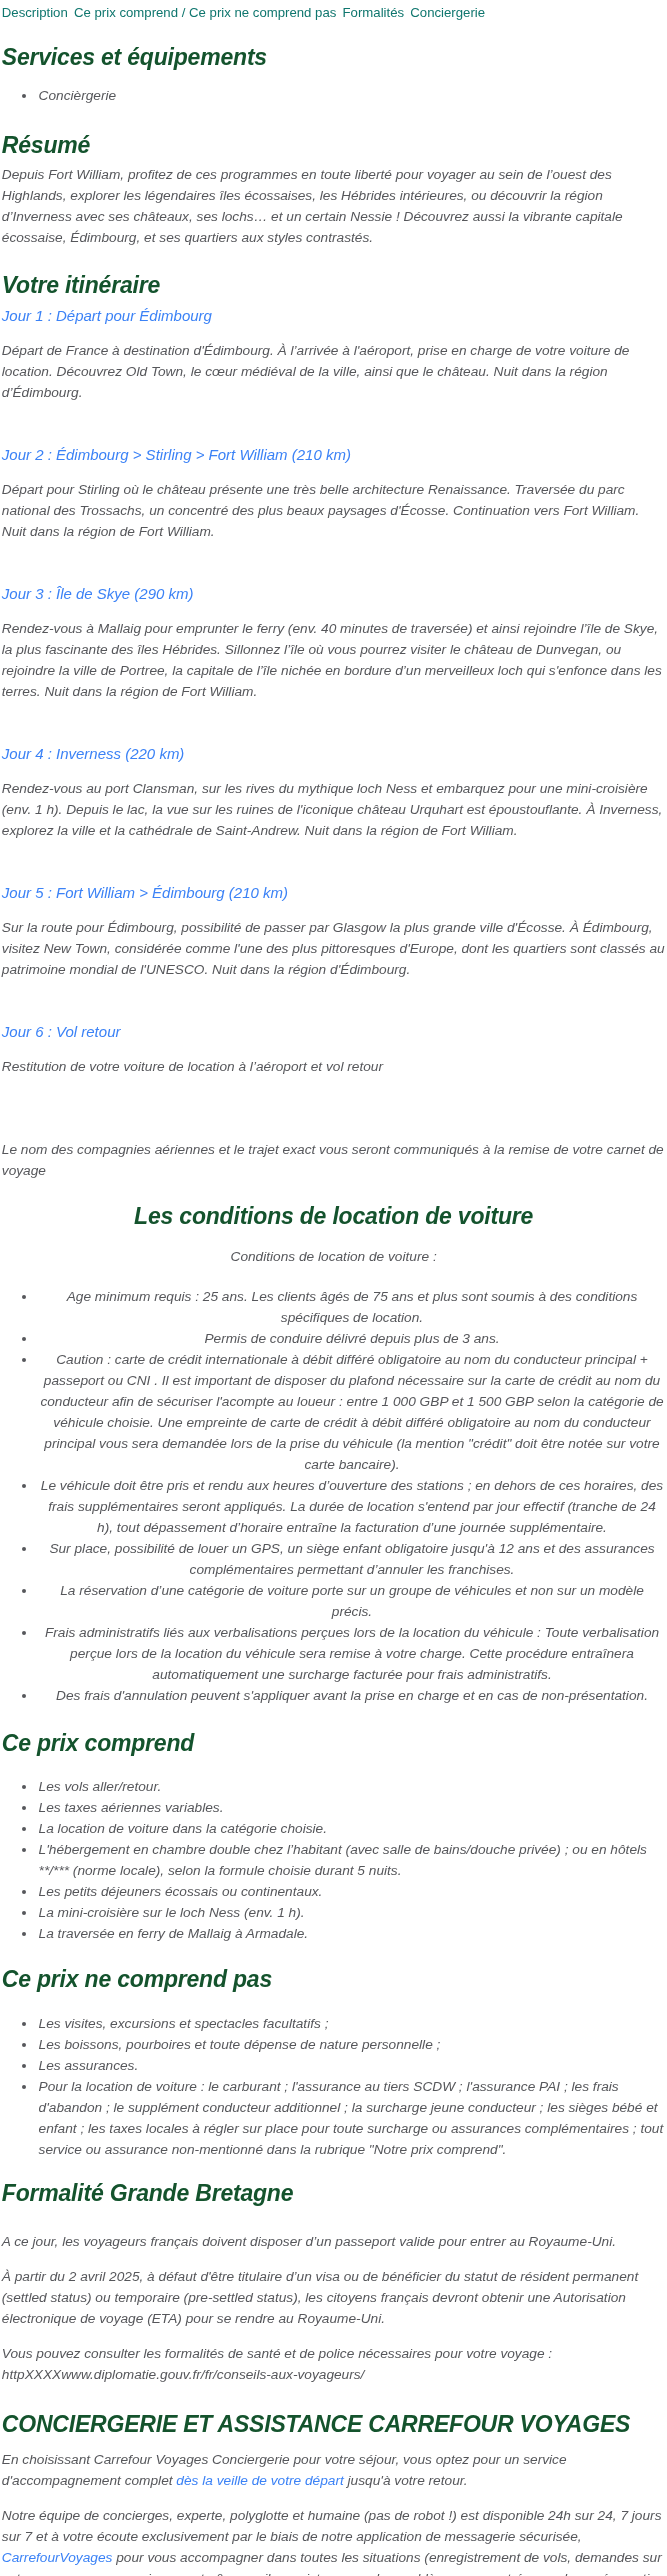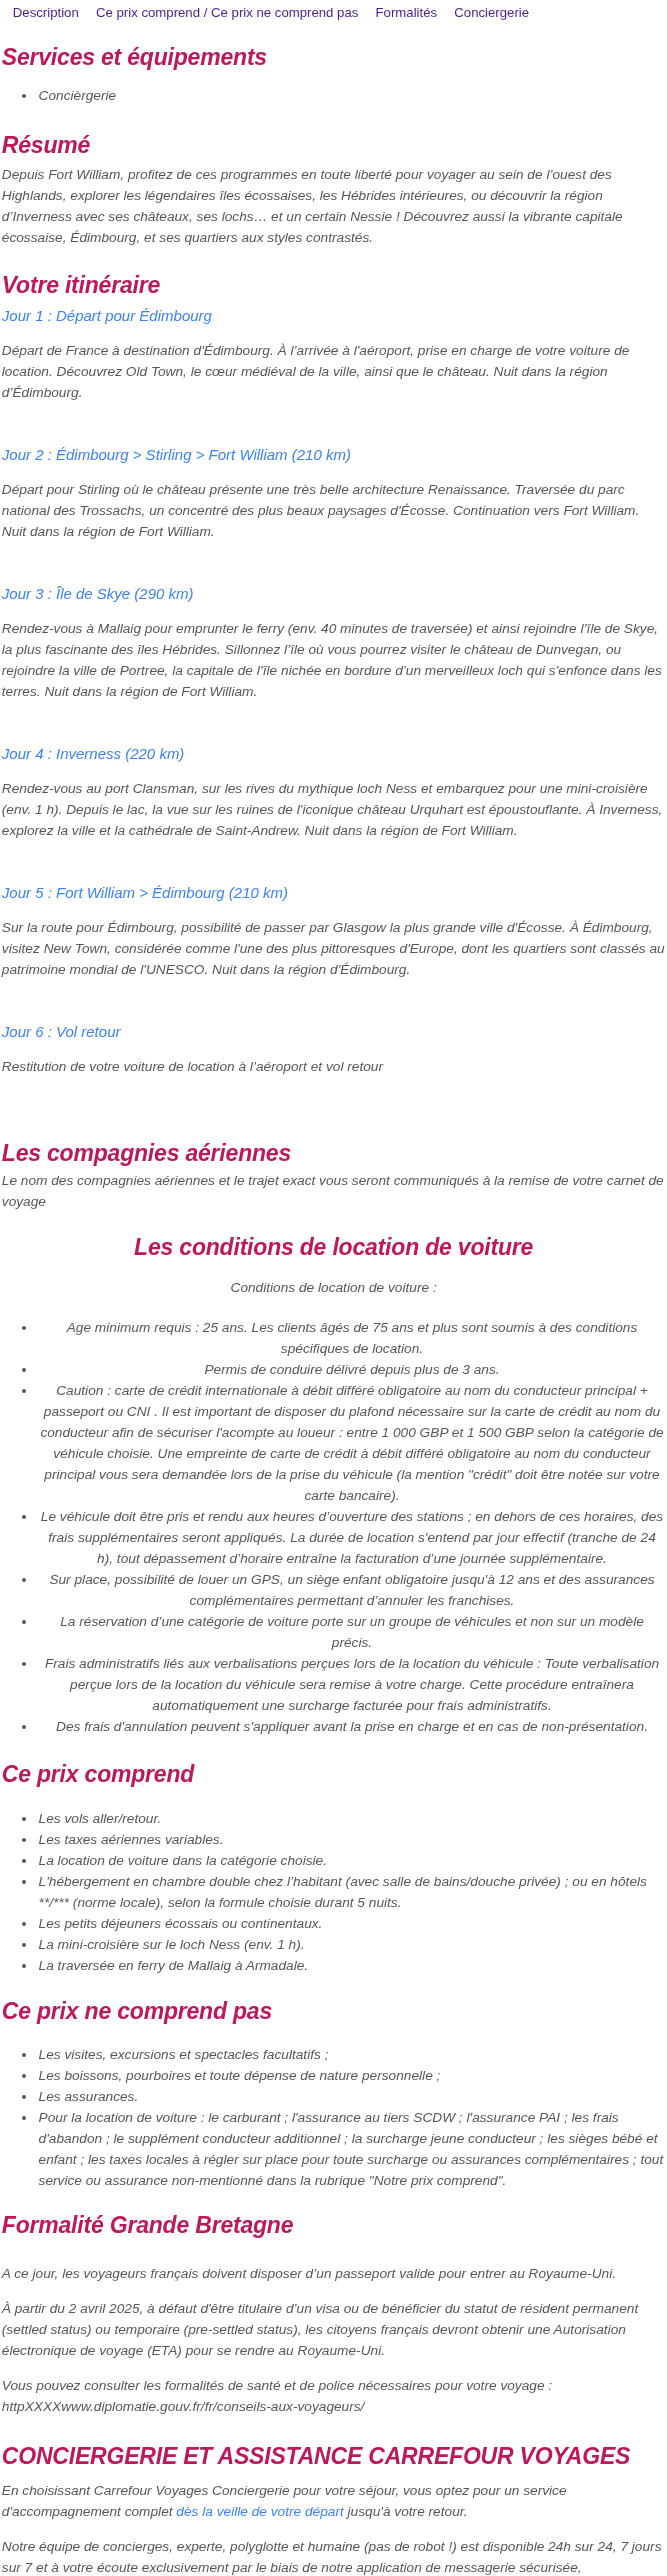--- a/index.html
+++ b/index.html
@@ -15,27 +15,27 @@
   
   .tabs {
     font-size: 13.2px;
     color: #54565a;
     font-style: normal;
     display: flex;
     flex-wrap: wrap;
     gap: 0 6.2px;
     line-height: 17.6px;
   }
-  .tabs a { color: #4c1d95; text-decoration: none; cursor: pointer; margin-left: 11px; }
+  .tabs a { color: #0f766e; text-decoration: none; cursor: pointer; }
 
   
   .content { font-style: italic; font-size: 13.7px; line-height: 21px; }
 
   h2.pink {
-    color: #be185d;
+    color: #14532d;
     font-size: 23px;
     line-height: 28px;
     font-weight: 700;
     font-style: italic;
     margin: 0;
     letter-spacing: -0.2px;
   }
   .day-h, .b {
     color: #3b82f6;
     font-weight: 400;
@@ -115,21 +115,20 @@
       <p class="day-p">Rendez-vous au port Clansman, sur les rives du mythique loch Ness et embarquez pour une mini-croisière (env. 1 h). Depuis le lac, la vue sur les ruines de l'iconique château Urquhart est époustouflante. À Inverness, explorez la ville et la cathédrale de Saint-Andrew. Nuit dans la région de Fort William.</p>
 
       <p class="day-h">Jour 5 : Fort William &gt; Édimbourg (210 km)</p>
       <p class="day-p">Sur la route pour Édimbourg, possibilité de passer par Glasgow la plus grande ville d'Écosse. À Édimbourg, visitez New Town, considérée comme l'une des plus pittoresques d'Europe, dont les quartiers sont classés au patrimoine mondial de l'UNESCO. Nuit dans la région d'Édimbourg.</p>
 
       <p class="day-h">Jour 6 : Vol retour</p>
       <p class="day-p">Restitution de votre voiture de location à l’aéroport et vol retour</p>
     </section>
 
     <section class="sec-airlines">
-      <h2 class="pink">Les compagnies aériennes</h2>
       <p>Le nom des compagnies aériennes et le trajet exact vous seront communiqués à la remise de votre carnet de voyage</p>
     </section>
 
     <section class="sec-rental">
       <h2 class="pink">Les conditions de location de voiture</h2>
       <p class="intro">Conditions de location de voiture :</p>
       <ul>
         <li>Age minimum requis : 25 ans. Les clients âgés de 75 ans et plus sont soumis à des conditions spécifiques de location.</li>
         <li>Permis de conduire délivré depuis plus de 3 ans.</li>
         <li>Caution : carte de crédit internationale à débit différé obligatoire au nom du conducteur principal + passeport ou CNI . Il est important de disposer du plafond nécessaire sur la carte de crédit au nom du conducteur afin de sécuriser l'acompte au loueur : entre 1 000 GBP et 1 500 GBP selon la catégorie de véhicule choisie. Une empreinte de carte de crédit à débit différé obligatoire au nom du conducteur principal vous sera demandée lors de la prise du véhicule (la mention "crédit" doit être notée sur votre carte bancaire).</li>

